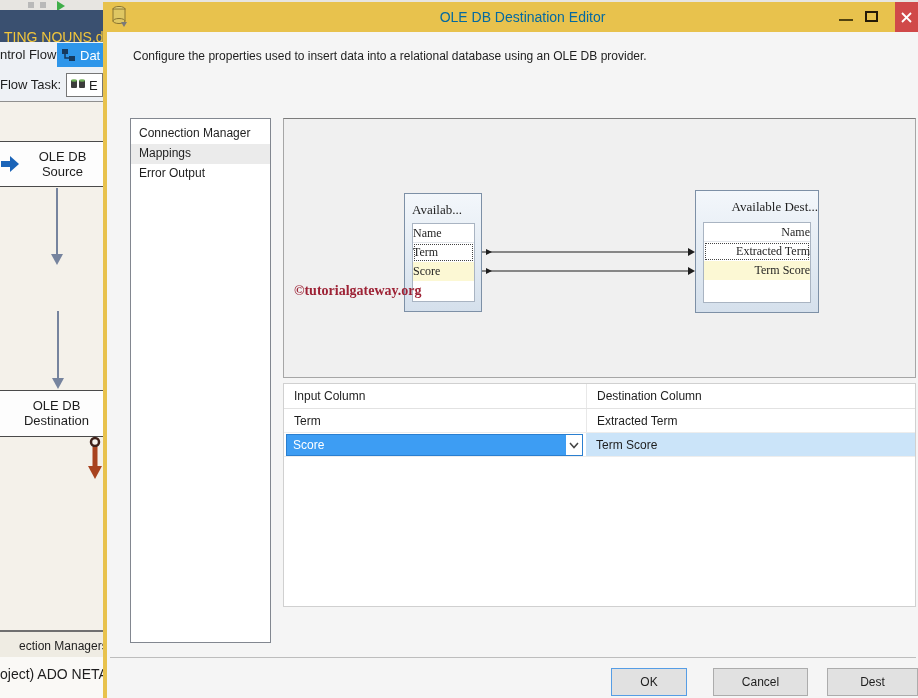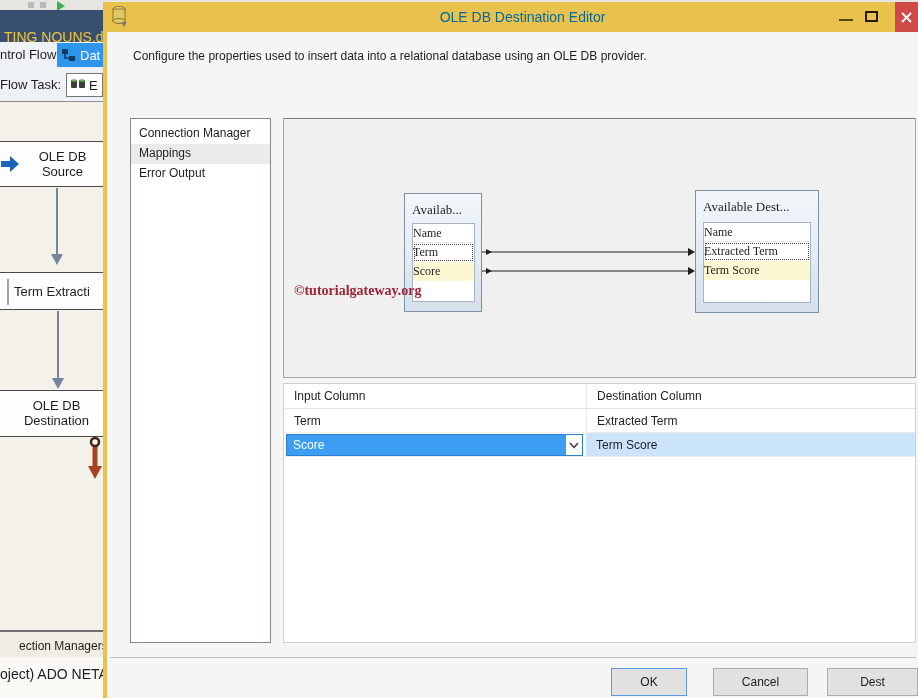--- a/index.html
+++ b/index.html
@@ -58,33 +58,33 @@
   .desc { left:26px; top:17px; font-size:12px; white-space:nowrap; }
 
   .nav { left:23px; top:86px; width:141px; height:525px; background:#fff; border:1px solid #828790; padding-top:5px; }
   .nav-item { height:20px; font-size:12px; line-height:19px; padding-left:8px; white-space:nowrap; }
   .nav-item.selected { background:#ebebeb; }
 
   .canvas { left:176px; top:86px; width:633px; height:260px; background:#f0f0f0;
     border:1px solid #a6a6a6; border-top-color:#7c7c7c;font-family:Liberation Serif, serif; }
   .map-box { position:absolute; background:linear-gradient(#f3f7fb,#d5e0ec); border:1px solid #7d90a6; }
   #inputs-box { left:120px; top:74px; width:78px; height:119px; }
-  #destcols-box { left:411px; top:71px; width:124px; height:123px; }
+  #destcols-box { left:411px; top:71px; width:124px; height:123px;text-align:right; }
   .mb-title { font-size:13px; padding:8px 0 0 7px; white-space:nowrap; overflow:hidden; }
   .mb-list { position:absolute; background:#fff; border:1px solid #a9b4c2; overflow:hidden; }
   #inputs-box .mb-list { left:7px; top:29px; width:63px; height:79px; }
   #destcols-box .mb-list { left:7px; top:31px; width:108px; height:81px; }
   .mb-row { height:19px; font-size:12px; line-height:19px; white-space:nowrap; }
   .mb-row.hdr { border-bottom:1px solid #e4e7ec; }
   .mb-row.dotted { outline:1px dotted #444; outline-offset:-2px; }
   .mb-row.mapped { background:#fcf8d4; }
   .connectors { position:absolute; left:0; top:0; width:633px; height:260px; pointer-events:none; }
   .watermark { left:10px; top:164px; font-size:14px; font-weight:bold; color:#9d2235; z-index:5; white-space:nowrap; }
 
-  .grid { left:176px; top:351px; width:633px; height:260px; background:#fff; border:1px solid #d0d0d0; }
+  .grid { left:176px; top:351px; width:633px; height:224px; background:#fff; border:1px solid #d0d0d0; }
   .g-row { display:flex; width:100%; }
   .g-head { height:25px; border-bottom:1px solid #e2e2e2; }
   .g-body-row { height:24px; border-bottom:1px solid #ededed; }
   .g-cell { font-size:12px; display:flex; align-items:center; padding-left:10px; white-space:nowrap; }
   .g-cell.c-left { width:302px; }
   .g-cell.c-right { flex:1; border-left:1px solid #e8e8e8; }
   .combo-cell { padding:0 !important; position:relative; }
   .combo { position:absolute; left:2px; top:1px; width:297px; height:22px; background:#3d9df3;
     border:1px solid #2a7fd0; display:flex; align-items:center; }
   .combo-text { color:#fff; font-size:12px; padding-left:6px; flex:1; }
@@ -142,24 +142,20 @@
     <div class="ssis-box" id="src-box">
       <svg width="22" height="22" viewBox="0 0 22 22" style="position:absolute;left:0;top:11px;">
         <polygon points="1,8 10,8 10,3 19,11 10,19 10,14 1,14" fill="#1b64b8"></polygon>
       </svg>
       <div class="box-text">
         <div>OLE DB</div>
         <div>Source</div>
       </div>
     </div>
 
-    <div class="ssis-box" id="term-box">
-      <div class="icon-sliver"></div>
-      <div class="box-text">Term Extracti</div>
-    </div>
 
     <div class="ssis-box" id="dest-box">
       <div class="box-text">
         <div>OLE DB</div>
         <div>Destination</div>
       </div>
     </div>
 
     <svg class="surface-svg" viewBox="0 0 103 528">
       <line x1="57" y1="86" x2="57" y2="152" stroke="#76849e" stroke-width="2"></line>

